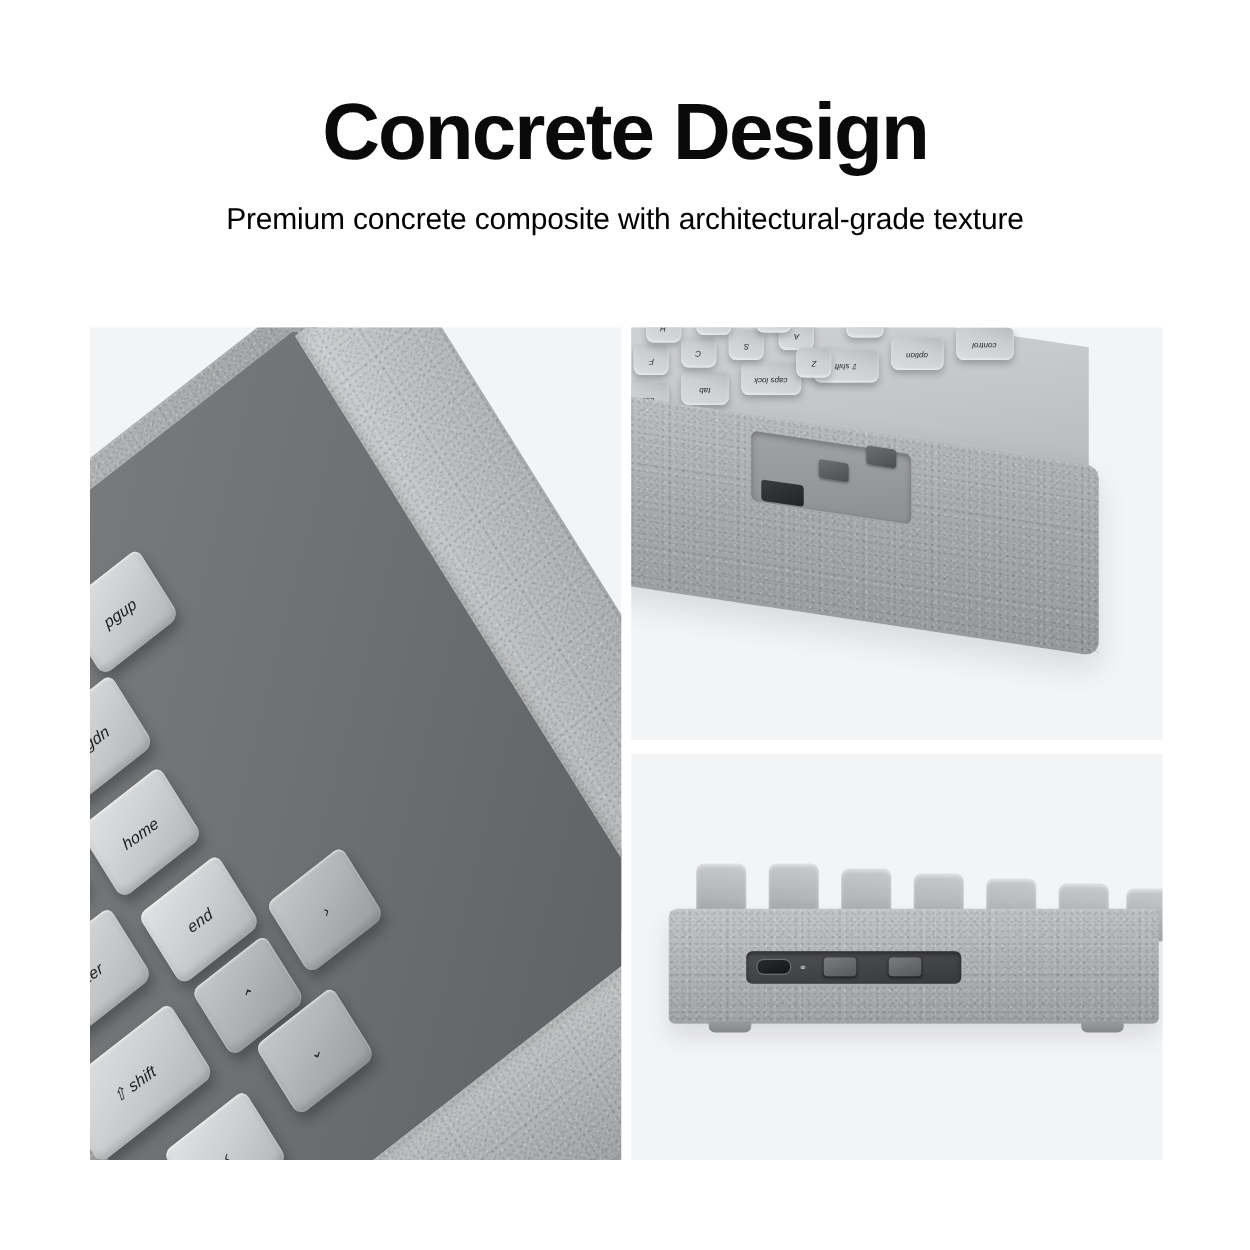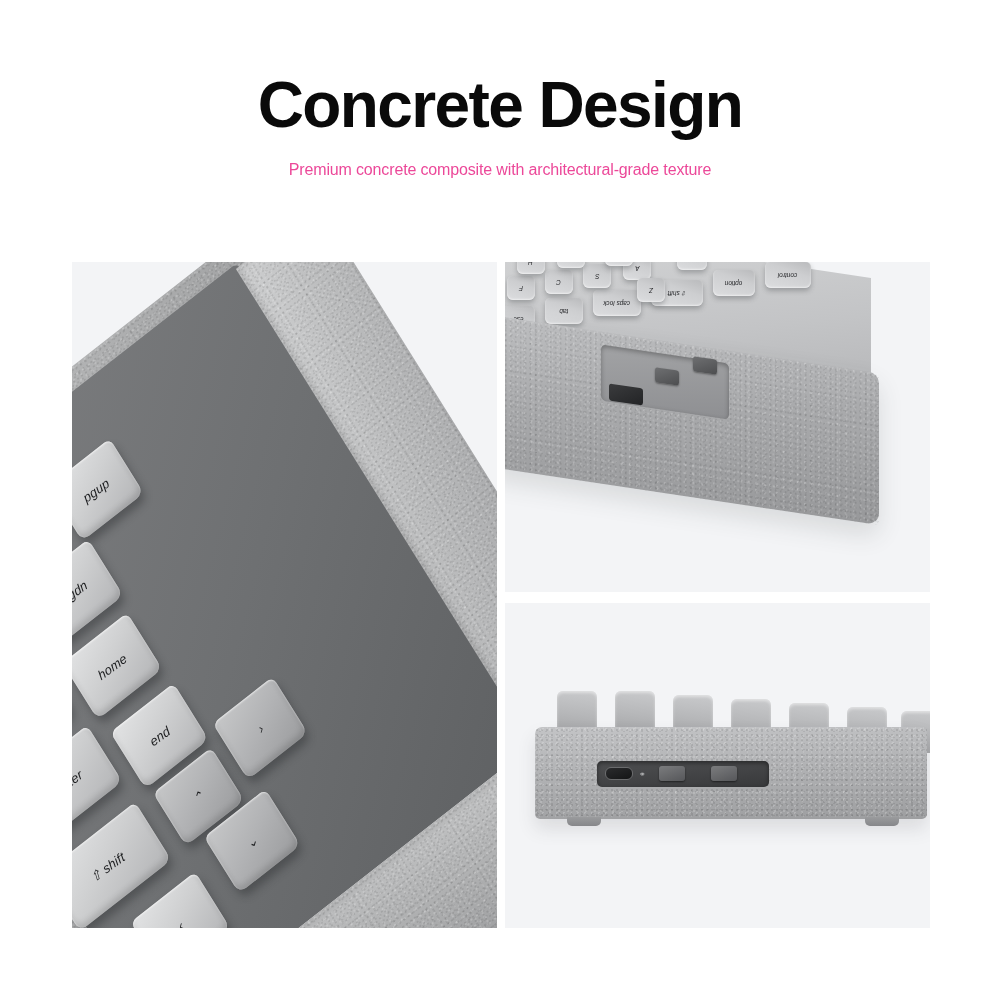--- a/index.html
+++ b/index.html
@@ -15,23 +15,23 @@
   .header { width:1000px; padding-top:72px; text-align:center; }
   .headline {
     font-size:64px;
     font-weight:bold;
     letter-spacing:-1.6px;
     color:#0a0a0a;
     line-height:1.04;
   }
   .sub-wrap { margin-top:20px; }
   .subline {
-    font-size:16px;
+    font-size:24px;
     font-weight:normal;
-    color:#ec4899;
+    color:#000000;
     line-height:1.42;
     letter-spacing:-0.15px;
   }
 
   
   .gallery { position:absolute; left:72px; top:262px; width:858px; height:666px; }
   .panel {
     position:absolute;
     background:#f3f4f6;
     overflow:hidden;

